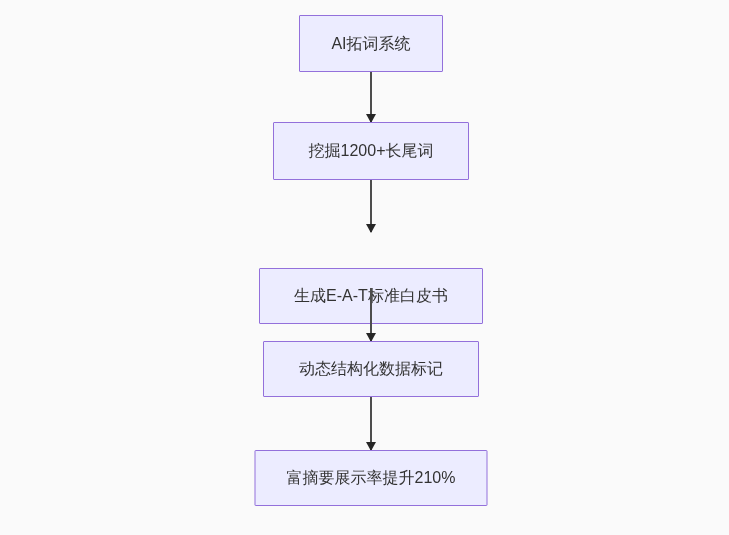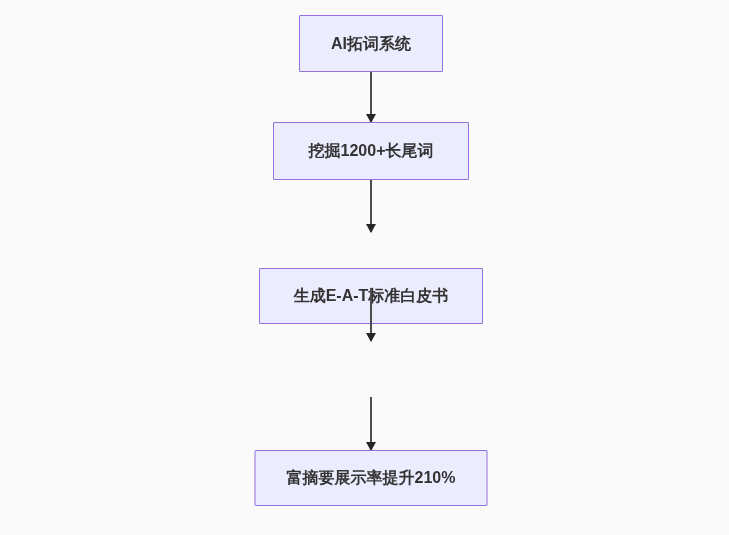--- a/index.html
+++ b/index.html
@@ -6,21 +6,20 @@
     margin: 0;
     padding: 0;
   }
   .canvas {
     position: relative;
     width: 729px;
     height: 535px;
     background: var(--background, #fafafa);
     font-family: "Liberation Sans", "DejaVu Sans", sans-serif;
     overflow: hidden;
-    font-weight: bold;
   }
   .node {
     position: absolute;
     left: 371px;
     transform: translateX(-50%);
     box-sizing: border-box;
     display: flex;
     align-items: center;
     justify-content: center;
     background: var(--node_fill, #ececff);
@@ -77,20 +76,23 @@
   </div>
 
   <div class="arrow a2"></div>
 
   <div class="node n3">
     <span>生成E-A-T标准白皮书</span>
   </div>
 
   <div class="arrow a3"></div>
 
+  <div class="node n4">
+    <span>动态结构化数据标记</span>
+  </div>
 
   <div class="arrow a4"></div>
 
   <div class="node n5">
     <span>富摘要展示率提升210%</span>
   </div>
 
 </div>
 
 </body></html>

